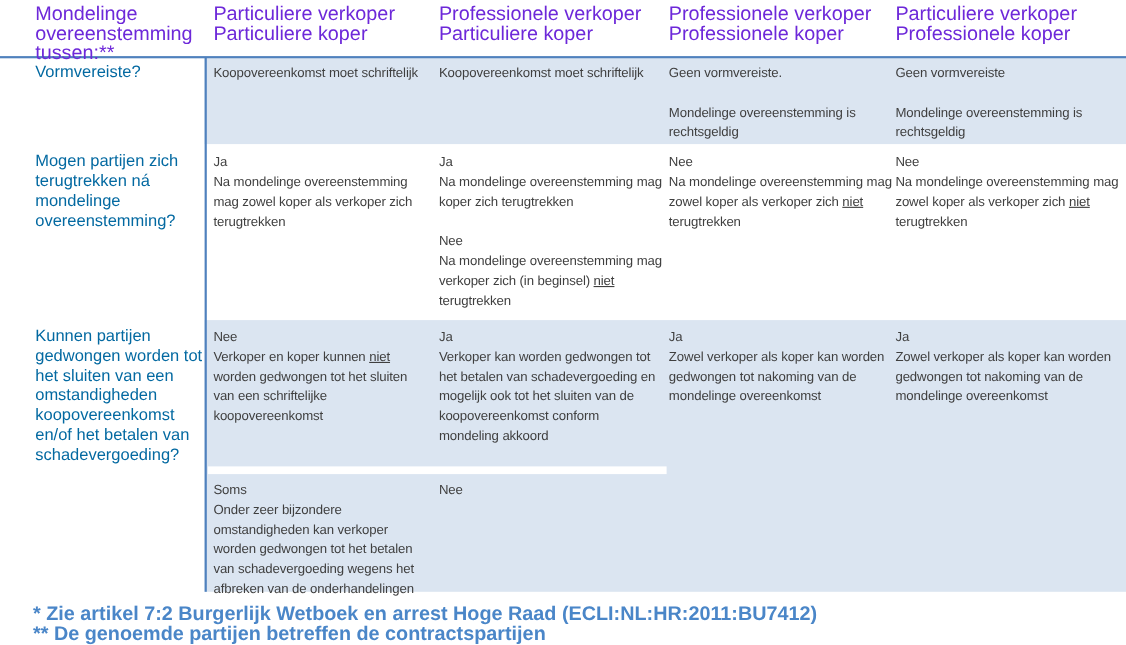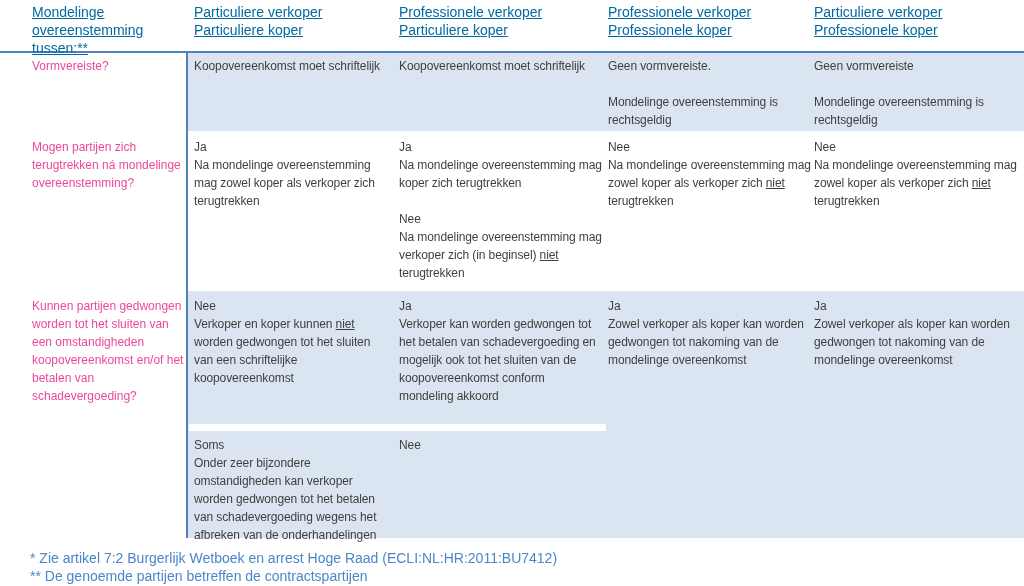--- a/index.html
+++ b/index.html
@@ -24,28 +24,28 @@
   .c4{left:608px; width:203px;}
   .c5{left:814px; width:205px;}
   
   .hrow{top:3px;}
   .r1{top:57px;}
   .r2{top:138px;}
   .r3a{top:297px;}
   .r3b{top:436px;}
   
   .hcell, .label, .cell{position:absolute; line-height:18px;}
-  .hcell{font-size:14px; color:#0369a1;text-decoration:underline;}
-  .label{font-size:12px; color:#ec4899;}
+  .hcell{font-size:18px; color:#6d28d9;}
+  .label{font-size:15px; color:#0369a1;}
   .cell{font-size:12px; letter-spacing:-0.1px;}
   .blk{min-height:18px;}
   .group.gap{margin-top:18px;}
   .u{text-decoration:underline;}
   .footnote{
-    position:absolute; left:30px; font-size:14px; font-weight:normal;
+    position:absolute; left:30px; font-size:18px; font-weight:bold;
     color:#4a86c8; line-height:18px; white-space:nowrap;
   }
   #footnote-1{top:549px;}
   #footnote-2{top:567px;text-align:center;}
 </style>
 </head>
 <body>
 
 <div id="page">
 

